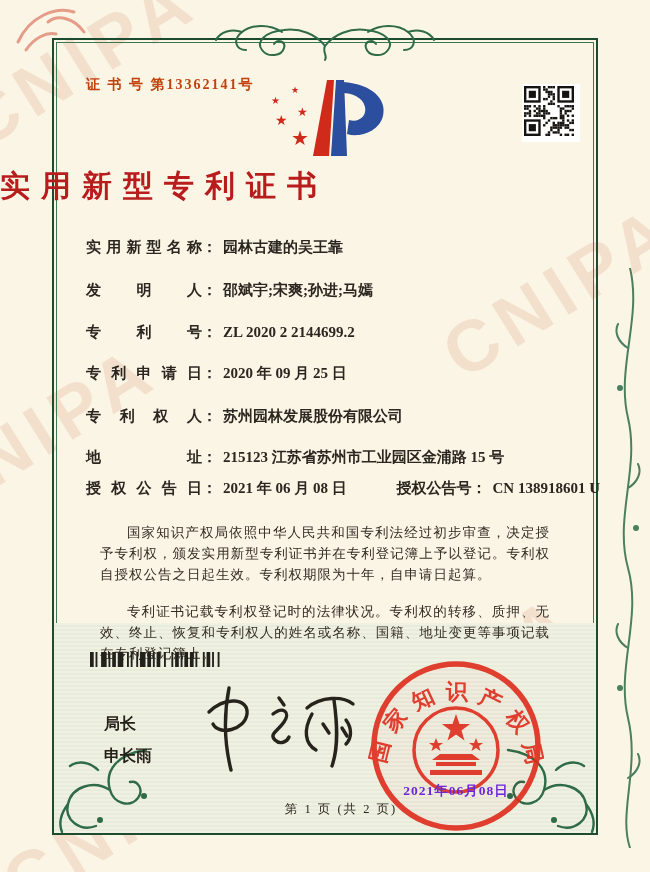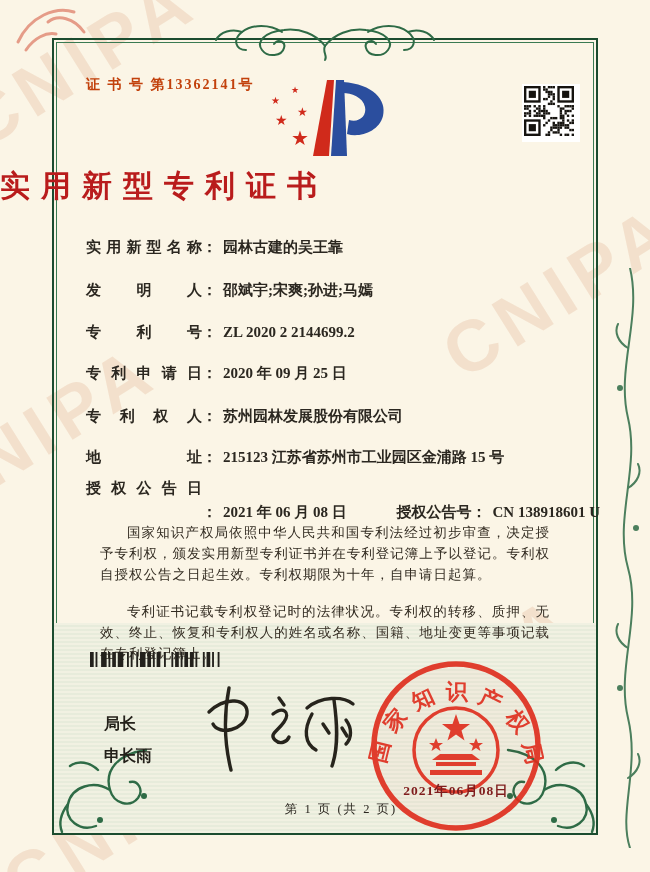--- a/index.html
+++ b/index.html
@@ -35,37 +35,37 @@
   .logo{ position:absolute; left:255px; top:76px; width:150px; height:84px; z-index:3;}
   .logo .star{ position:absolute; color:#d02a1b; line-height:1; }
   .qr{ position:absolute; left:522px; top:84px; width:54px; height:54px; z-index:3; background:#fff; padding:2px;}
   .title{
     position:absolute; left:0; right:0; top:166px; text-align:left;
     font-size:30px; font-weight:bold; letter-spacing:11px; color:#b91c1c; z-index:3;
   }
   .row{ position:absolute; left:86px; z-index:3; font-size:15px; font-weight:600; color:#2b2720; white-space:nowrap;}
   .row .lbl{ display:inline-block; width:116px; text-align:justify; text-align-last:justify; vertical-align:top;}
   .row .colon{ display:inline-block; margin-right:6px;}
-  .row .lbl2{ display:inline-block; margin-left:46px;margin-top:24px;}
+  .row .lbl2{ display:inline-block; margin-left:46px;}
   .paras{
     position:absolute; left:84px; top:506px; width:482px; z-index:3;
     font-size:13.5px; line-height:21px; color:#332c22; text-align:justify;
   }
   .paras p{ margin:16px; text-indent:2em; letter-spacing:1px;}
   .barcode{ position:absolute; left:90px; top:652px; z-index:3;}
   .signer{
     position:absolute; left:104px; top:708px; z-index:3;
     font-family:"Liberation Sans","DejaVu Sans",sans-serif;
     font-size:16px; font-weight:bold; color:#24211a; line-height:32px;
   }
   .signature{ position:absolute; left:195px; top:680px; z-index:4;}
   .seal{ position:absolute; left:368px; top:658px; width:176px; height:176px; z-index:5;}
   .sealdate{
     position:absolute; left:376px; top:782px; width:160px; text-align:center; z-index:6;
-    color:#7f1d1d; font-size:13.5px; font-weight:bold; letter-spacing:1px; white-space:nowrap;
+    color:#6d28d9; font-size:13.5px; font-weight:bold; letter-spacing:1px; white-space:nowrap;
   }
   .footer{
     position:absolute; left:0; right:0; top:801px; text-align:center; z-index:3;
     font-size:12.5px; color:#2b2720; letter-spacing:2px;padding-left:32px;
   }
   .ornament-top{ position:absolute; left:212px; top:16px; z-index:2;}
   .flourish-bl{ position:absolute; left:54px; top:742px; z-index:2;}
   .flourish-br{ position:absolute; left:496px; top:742px; z-index:2; transform:scaleX(-1);}
   .vine-right{ position:absolute; left:608px; top:268px; z-index:2; opacity:.85;}
   .red-tl{ position:absolute; left:12px; top:2px; z-index:2; opacity:.55;}

